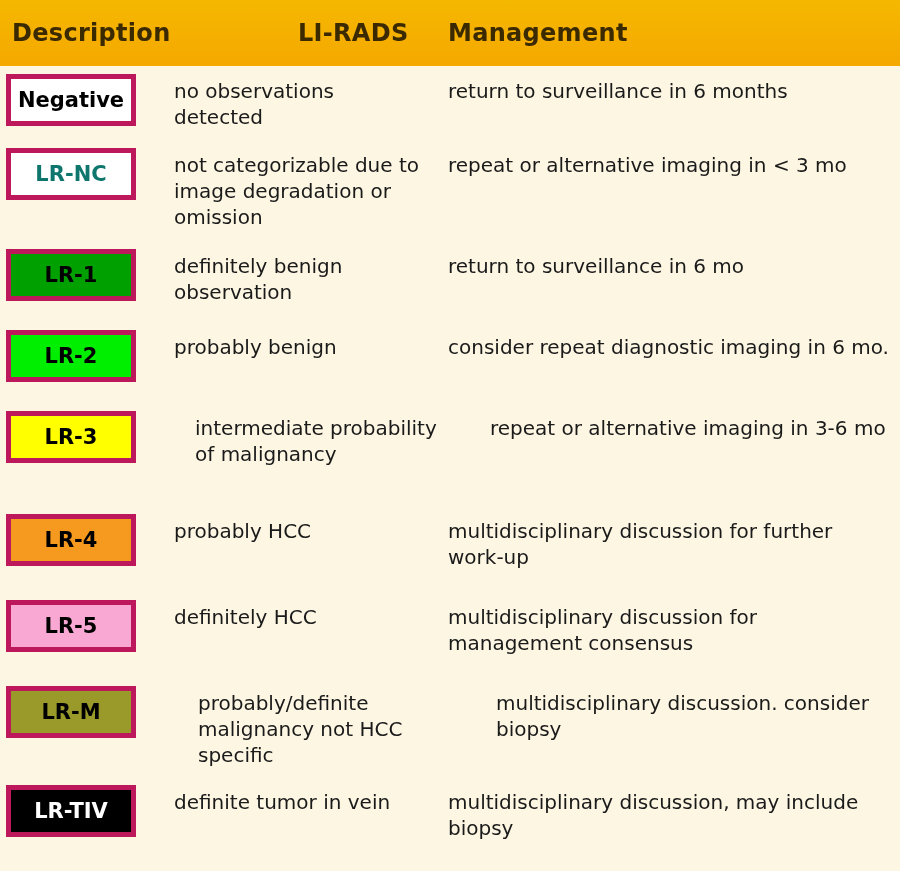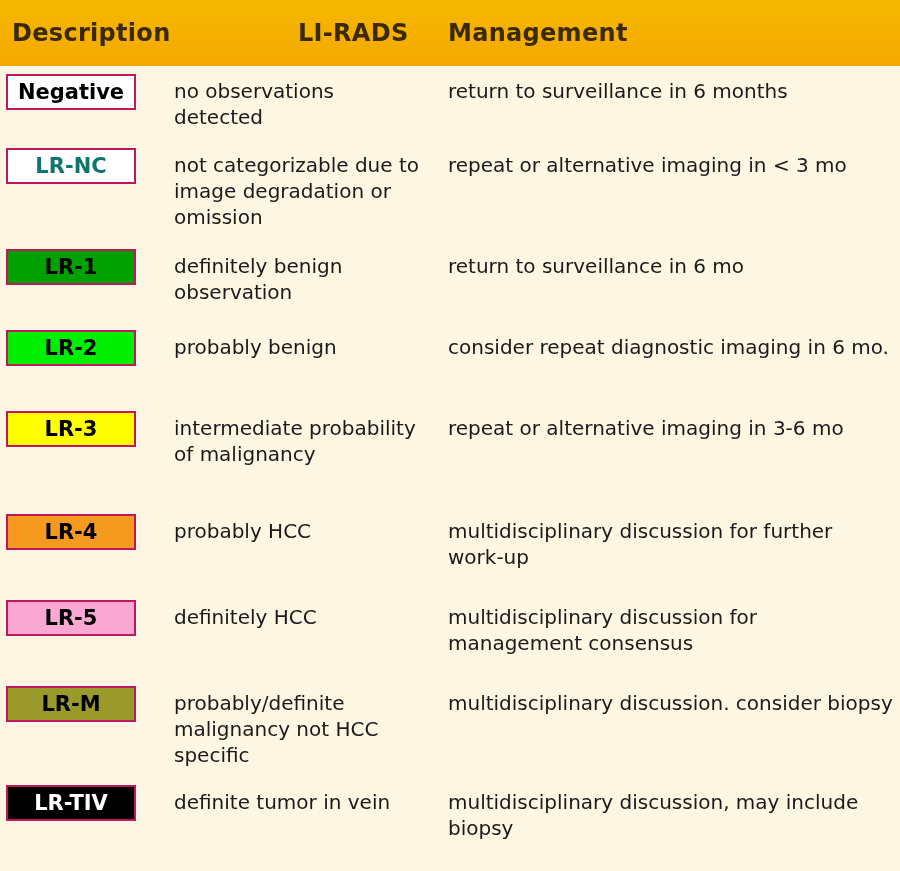--- a/index.html
+++ b/index.html
@@ -63,27 +63,27 @@
   }
   .badge-wrap {
     width: 162px;
     flex: 0 0 162px;
     box-sizing: border-box;
     padding-left: 6px;
   }
   .badge {
     width: 130px;
     box-sizing: border-box;
-    height: 36px;
+    height: 52px;
     display: flex;
     align-items: center;
     justify-content: center;
     font-weight: bold;
     font-size: 21px;
-    border: 2px solid #be185d;
+    border: 5px solid #be185d;
     white-space: nowrap;
   }
   .desc, .mgmt {
     font-size: 20px;
     color: #1a1a1a;
     line-height: 1.3;
     padding-top: 4px;
   }
   .desc {
     width: 272px;
@@ -132,42 +132,42 @@
         <div class="desc">definitely benign observation</div>
         <div class="mgmt">return to surveillance in 6 mo</div>
       </div>
       <div class="row" style="min-height: 73px;">
         <div class="badge-wrap">
           <div class="badge" style="background: rgb(0, 238, 0); color: rgb(0, 0, 0);">LR-2</div>
         </div>
         <div class="desc">probably benign</div>
         <div class="mgmt">consider repeat diagnostic imaging in 6 mo.</div>
       </div>
-      <div class="row" style="min-height: 95px;">
+      <div class="row" style="min-height: 95px; gap: 21px;">
         <div class="badge-wrap">
           <div class="badge" style="background: rgb(255, 255, 0); color: rgb(0, 0, 0);">LR-3</div>
         </div>
         <div class="desc">intermediate probability of malignancy</div>
         <div class="mgmt">repeat or alternative imaging in 3-6 mo</div>
       </div>
       <div class="row" style="min-height: 78px;">
         <div class="badge-wrap">
           <div class="badge" style="background: rgb(245, 154, 30); color: rgb(0, 0, 0);">LR-4</div>
         </div>
         <div class="desc">probably HCC</div>
         <div class="mgmt">multidisciplinary discussion for further work-up</div>
       </div>
       <div class="row" style="min-height: 78px;">
         <div class="badge-wrap">
           <div class="badge" style="background: #f9a8d4; color: rgb(0, 0, 0);">LR-5</div>
         </div>
         <div class="desc">definitely HCC</div>
         <div class="mgmt">multidisciplinary discussion for management consensus</div>
       </div>
-      <div class="row" style="min-height: 91px;">
+      <div class="row" style="min-height: 91px; gap: 24px;">
         <div class="badge-wrap">
           <div class="badge" style="background: rgb(154, 154, 42); color: rgb(0, 0, 0);">LR-M</div>
         </div>
         <div class="desc">probably/definite malignancy not HCC specific</div>
         <div class="mgmt">multidisciplinary discussion. consider biopsy</div>
       </div>
       <div class="row" style="min-height: 78px;">
         <div class="badge-wrap">
           <div class="badge" style="background: rgb(0, 0, 0); color: rgb(255, 255, 255);">LR-TIV</div>
         </div>

